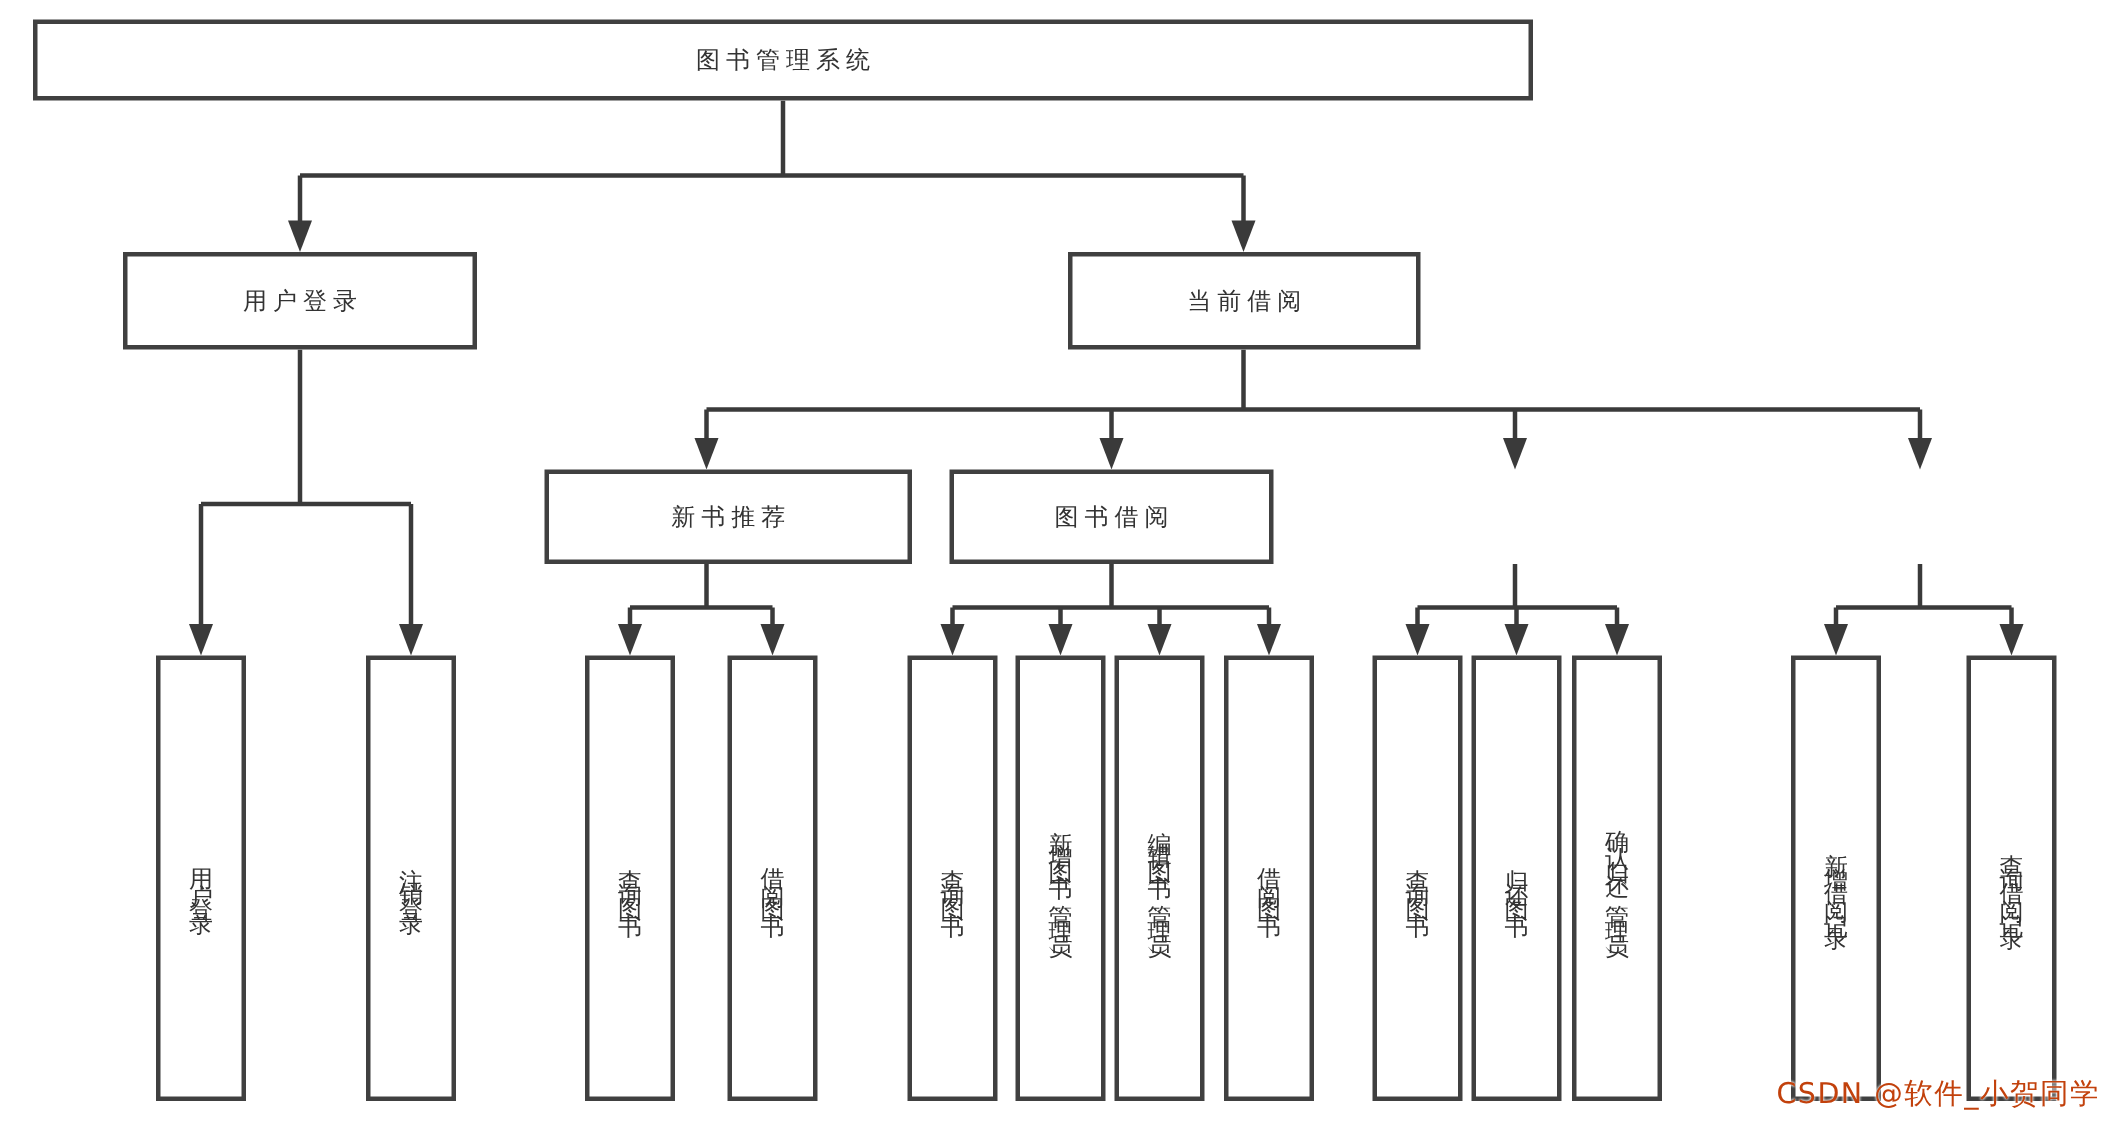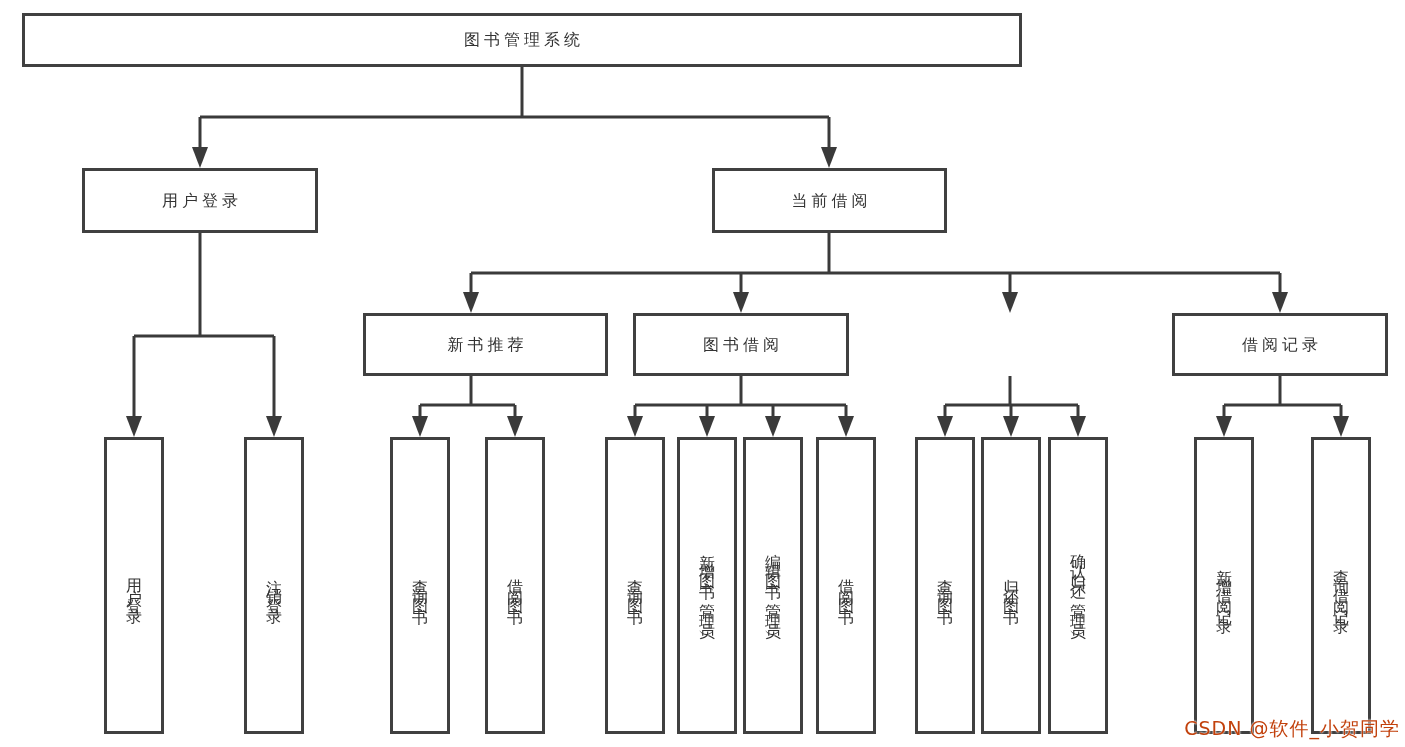--- a/index.html
+++ b/index.html
@@ -109,21 +109,20 @@
     </g>
   </svg>
 
   <div class="node h" style="left:22px;top:13px;width:1000px;height:54px">图书管理系统</div>
 
   <div class="node h" style="left:82px;top:168px;width:236px;height:65px">用户登录</div>
   <div class="node h" style="left:712px;top:168px;width:235px;height:65px">当前借阅</div>
 
   <div class="node h" style="left:363px;top:313px;width:245px;height:63px">新书推荐</div>
   <div class="node h" style="left:633px;top:313px;width:216px;height:63px">图书借阅</div>
-  <div class="node h" style="left:1172px;top:313px;width:216px;height:63px">借阅记录</div>
 
   <div class="node v" style="left:104px;top:437px;width:60px;height:297px">用户登录</div>
   <div class="node v" style="left:244px;top:437px;width:60px;height:297px">注销登录</div>
 
   <div class="node v" style="left:390px;top:437px;width:60px;height:297px">查询图书</div>
   <div class="node v" style="left:485px;top:437px;width:60px;height:297px">借阅图书</div>
 
   <div class="node v" style="left:605px;top:437px;width:60px;height:297px">查询图书</div>
   <div class="node v" style="left:677px;top:437px;width:60px;height:297px">新增图书（管理员）</div>
   <div class="node v" style="left:743px;top:437px;width:60px;height:297px">编辑图书（管理员）</div>

